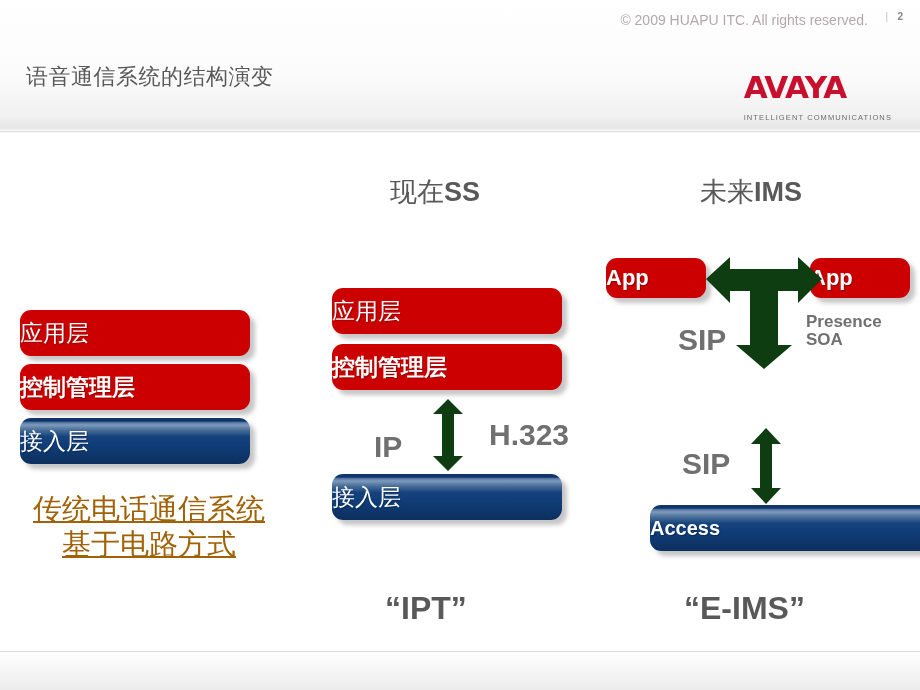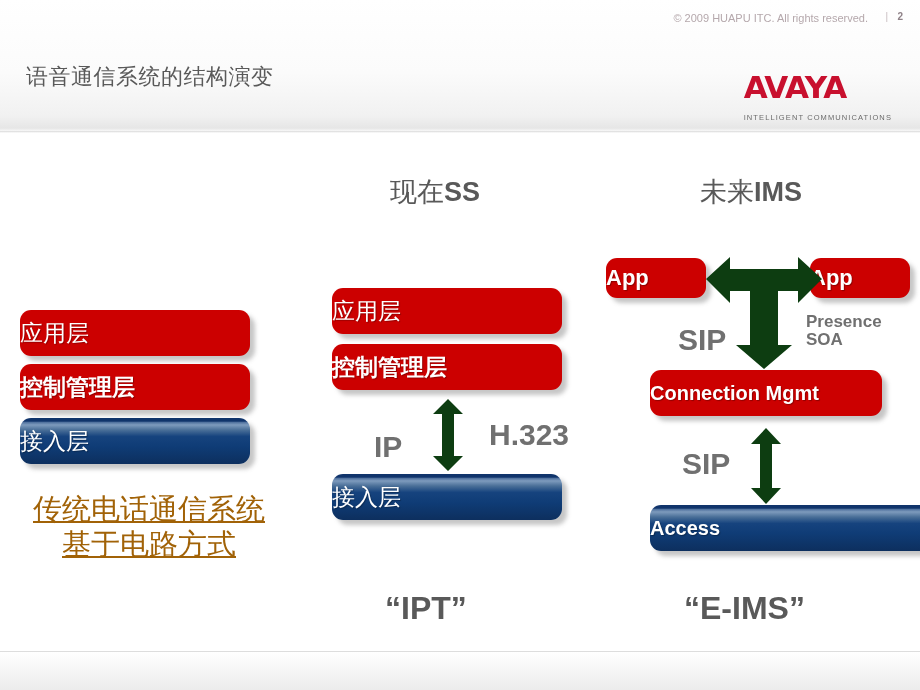--- a/index.html
+++ b/index.html
@@ -147,21 +147,21 @@
   .footer {
     position: absolute;
     left: 0; bottom: 0;
     width: 920px; height: 38px;
     background: linear-gradient(to bottom, #ffffff 0%, #f7f7f7 40%, #ececec 100%);
     border-top: 1px solid #dddddd;
   }
   .footer-text {
     position: absolute;
     right: 52px; top: 12px;
-    font-size: 11px;
+    font-size: 14px;
     color: #b5a8ac;
     white-space: nowrap;
   }
   .footer-sep {
     position: absolute;
     right: 32px; top: 11px;
     font-size: 10px;
     color: #c8bcc0;
   }
   .footer-page {
@@ -245,23 +245,20 @@
     <polygon points="44,12 72,12 72,88 86,88 58,112 30,88 44,88" fill="#0d3d11"></polygon>
   </svg>
 
   <div class="arrow-label" style="left:678px; top:324px;">SIP</div>
 
   <div class="arrow-label small" style="left:806px; top:313px;">
     <div>Presence</div>
     <div>SOA</div>
   </div>
 
-  <div class="box red" style="left:650px; top:370px; width:232px; height:46px;">
-    <span class="label-en sm">Connection Mgmt</span>
-  </div>
 
   <svg class="arrow" style="left:750px; top:428px;" width="32" height="76" viewBox="0 0 32 76">
     <polygon points="16,0 31,16 22,16 22,60 31,60 16,76 1,60 10,60 10,16 1,16" fill="#0d3d11"></polygon>
   </svg>
 
   <div class="arrow-label" style="left:682px; top:448px;">SIP</div>
 
   <div class="box blue" style="left:650px; top:505px; width:280px; height:46px;">
     <span class="label-en sm">Access</span>
   </div>

